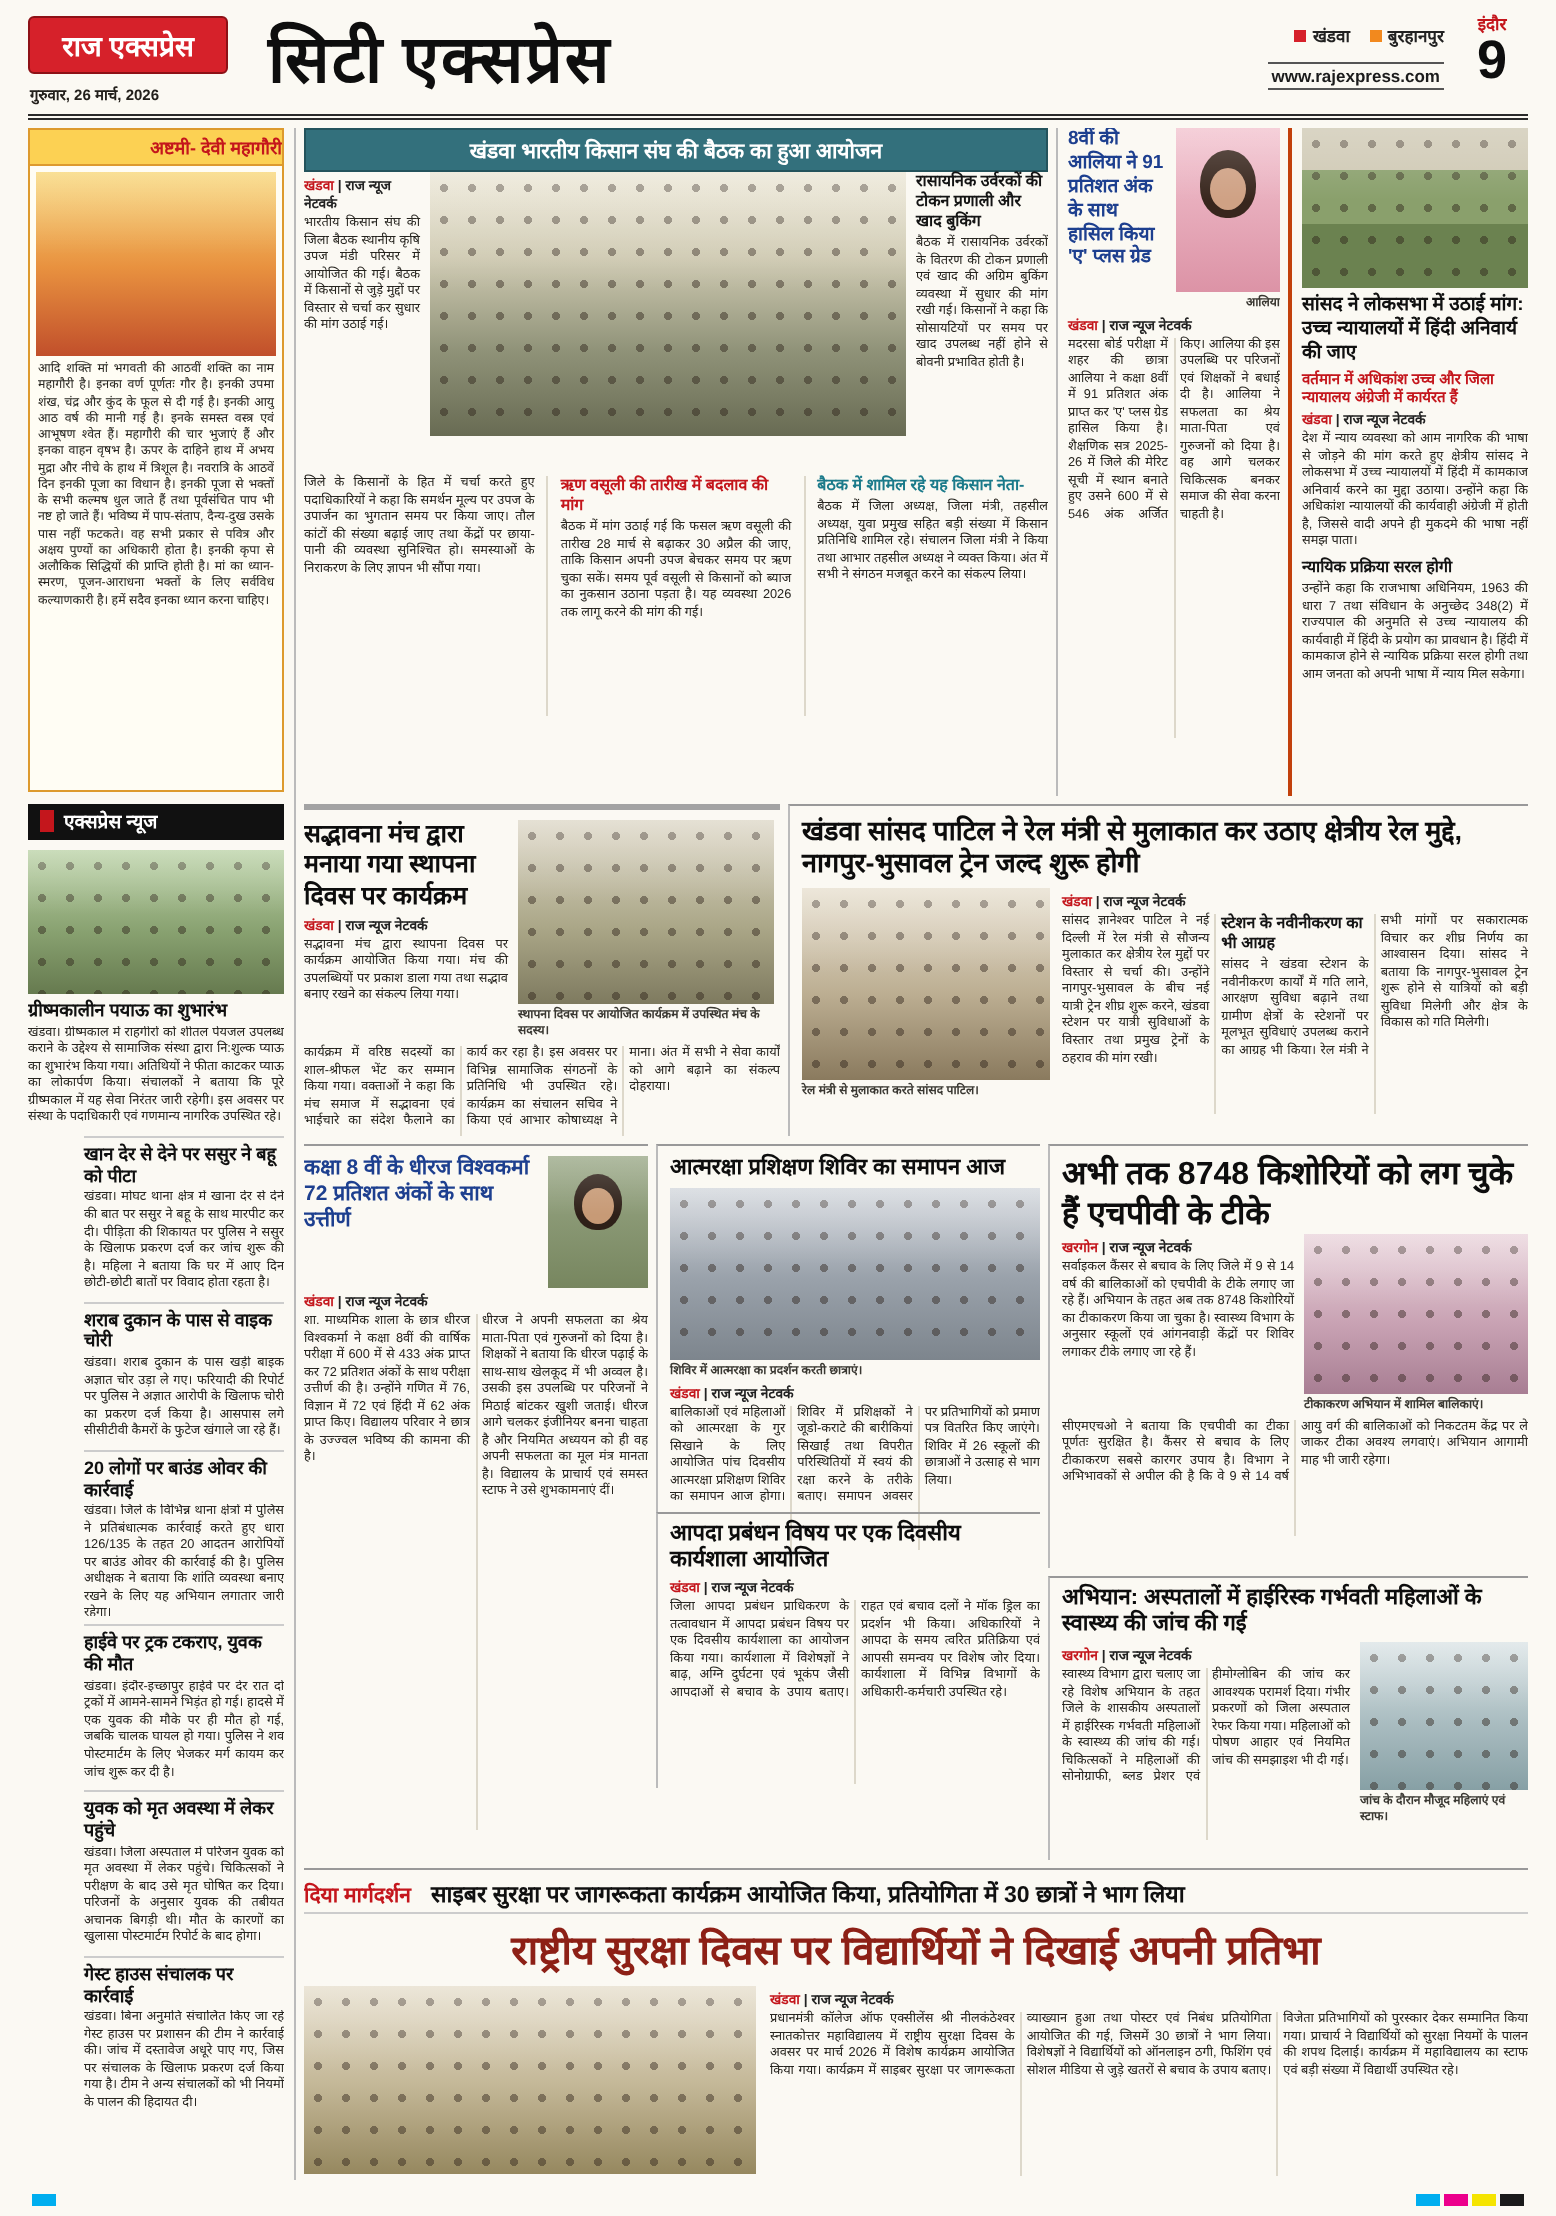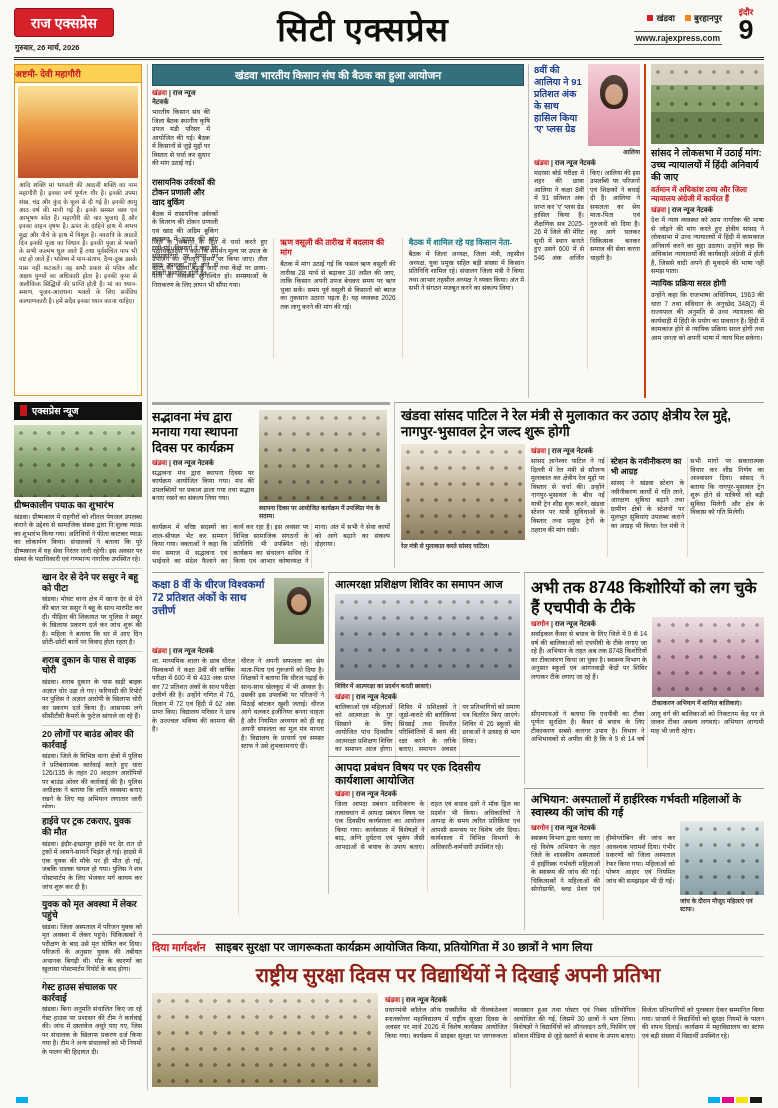--- a/index.html
+++ b/index.html
@@ -15,21 +15,21 @@
   .cols2{column-count:2;column-gap:6px;column-rule:1px solid #ddd8ca;}
   .cols3{column-count:3;column-gap:6px;column-rule:1px solid #ddd8ca;}
   .subh{font-size:8px;font-weight:bold;line-height:1.25;margin-bottom:2px;color:#141414;}
   .subh.red{color:#c4161c;}
   .subh.teal{color:#1b7a8a;}
 
   
   .masthead{position:absolute;left:14px;right:14px;top:6px;height:48px;}
   .logo{position:absolute;left:0;top:2px;width:100px;height:29px;background:#d6212a;border:1px solid #8d1116;border-radius:3px;color:#fff;font-weight:bold;font-size:14px;display:flex;align-items:center;justify-content:center;}
   .mdate{position:absolute;left:1px;top:36px;font-size:7.5px;font-weight:bold;color:#23201c;}
-  .mtitle{position:absolute;left:108px;right:160px;top:0;text-align:center;font-size:33px;font-weight:bold;color:#0e0e0e;font-family:"Liberation Serif",serif;letter-spacing:1px;}
+  .mtitle{position:absolute;left:120px;right:160px;top:0;text-align:left;font-size:33px;font-weight:bold;color:#0e0e0e;font-family:"Liberation Serif",serif;letter-spacing:1px;}
   .mh-right{position:absolute;right:42px;top:6px;text-align:right;}
   .ed-row{font-size:8.5px;font-weight:bold;color:#222;display:flex;gap:10px;justify-content:flex-end;}
   .ed{display:inline-flex;align-items:center;gap:3px;}
   .sq{display:inline-block;width:6px;height:6px;}
   .site{margin-top:8px;font-size:8.5px;font-weight:bold;color:#1c1c1c;border-top:1px solid #555;border-bottom:1px solid #555;padding:1px 2px;}
   .pagenum{position:absolute;right:0;top:0;width:36px;text-align:center;}
   .pagenum .city{font-size:8.5px;font-weight:bold;color:#c4161c;}
   .pagenum .pno{font-size:27px;font-weight:bold;line-height:1;color:#0e0e0e;}
   .mast-rule{position:absolute;left:14px;right:14px;top:57px;height:3px;border-top:1px solid #2a2a2a;border-bottom:1px solid #2a2a2a;}
 
@@ -50,35 +50,35 @@
   .p-boy::before{content:"";position:absolute;left:50%;top:14%;width:24px;height:28px;transform:translateX(-50%);background:#2e2018;border-radius:50% 50% 46% 46%;}
   .p-boy .face{position:absolute;left:50%;top:24%;width:16px;height:18px;transform:translateX(-50%);background:#c79a76;border-radius:50%;}
   .p-march{background:linear-gradient(180deg,#d3d7dd,#9aa2ab 52%,#7d858d);}
   .p-hpv{background:linear-gradient(180deg,#ead5dc,#c9a3b4 55%,#a87e93);}
   .p-check{background:linear-gradient(180deg,#dbe4e6,#a9bcc0 55%,#87a0a5);}
   .p-class{background:linear-gradient(180deg,#e7dfcd,#c4b898 52%,#96885f);}
 
   
   .left-rail{left:14px;top:64px;width:134px;height:1026px;border-right:1px solid #bbb;padding-right:5px;}
   .devi-box{border:1px solid #dd9a2e;height:332px;overflow:hidden;margin-bottom:6px;background:#fffdf4;}
-  .devi-head{background:#fcd153;color:#c4161c;font-weight:bold;font-size:9px;text-align:left;padding:2px 0;border-bottom:1px solid #dd9a2e;}
+  .devi-head{background:#fcd153;color:#c4161c;font-weight:bold;font-size:9px;text-align:right;padding:2px 0;border-bottom:1px solid #dd9a2e;}
   .devi-photo{height:92px;margin:3px;}
   .devi-box .t{padding:0 4px 3px;font-size:6.2px;}
   .sec-bar{background:#111;color:#fff;font-weight:bold;font-size:9.5px;padding:2px 6px 3px;display:flex;align-items:center;gap:5px;margin-bottom:5px;}
   .sec-bar i{width:7px;height:11px;background:#c4161c;display:inline-block;}
   .rail-photo{height:72px;margin-bottom:3px;}
   .rail-item{border-top:1px solid #ccc;margin-top:4px;padding-top:3px;margin-left:28px;}
   .rail-h{font-size:9px;font-weight:bold;line-height:1.2;color:#101010;margin-bottom:2px;}
   .rail-body{max-height:56px;overflow:hidden;}
 
   
   .kisan{left:152px;top:64px;width:372px;height:334px;}
   .kicker{background:#33707c;color:#fff;font-size:10.5px;font-weight:bold;text-align:center;padding:3px 0;border:1px solid #24535c;}
   .h-main{font-size:21.5px;line-height:1.16;font-weight:bold;color:#0d0d0d;margin:5px 2px 4px;text-align:center;}
-  .kisan-media{display:flex;gap:5px;height:148px;margin-bottom:4px;flex-direction:column;}
+  .kisan-media{display:flex;gap:5px;height:148px;margin-bottom:4px;}
   .kisan-intro{width:58px;flex-shrink:0;}
   .kisan-photo{flex:1;height:132px;}
   .kisan-side{width:66px;flex-shrink:0;}
   .kisan-cols{display:flex;gap:6px;height:120px;}
   .kisan-cols>div{flex:1;border-left:1px solid #ddd8ca;padding-left:6px;}
   .kisan-cols>div:first-child{border-left:none;padding-left:0;}
 
   
   .aaliya{left:528px;top:64px;width:112px;height:334px;border-left:1px solid #bbb;padding-left:5px;}
   .h-blue{color:#1d3f8f;font-weight:bold;}

